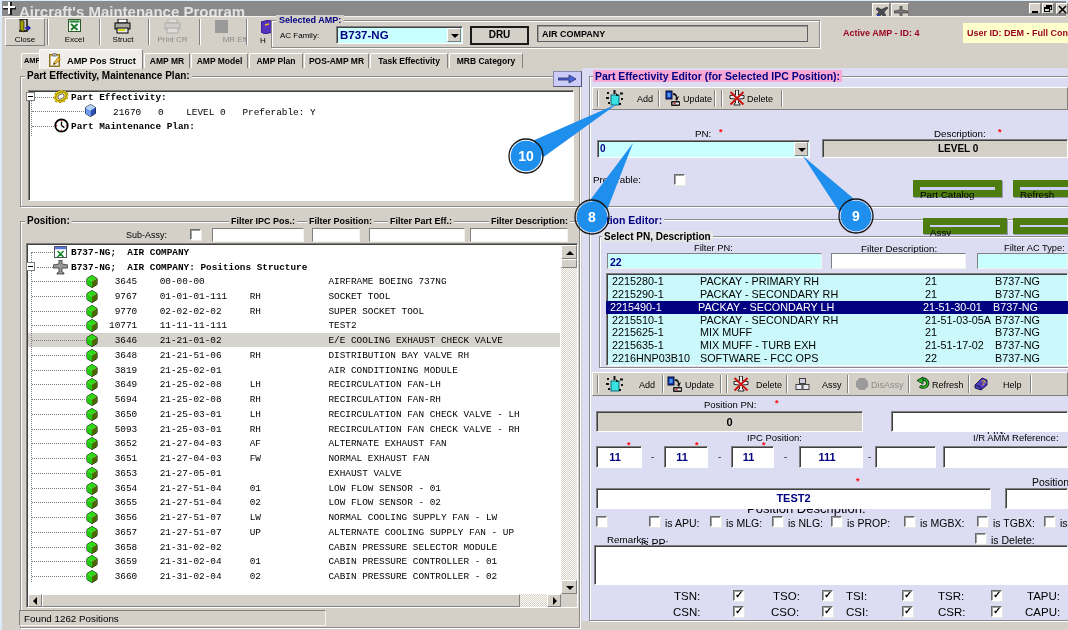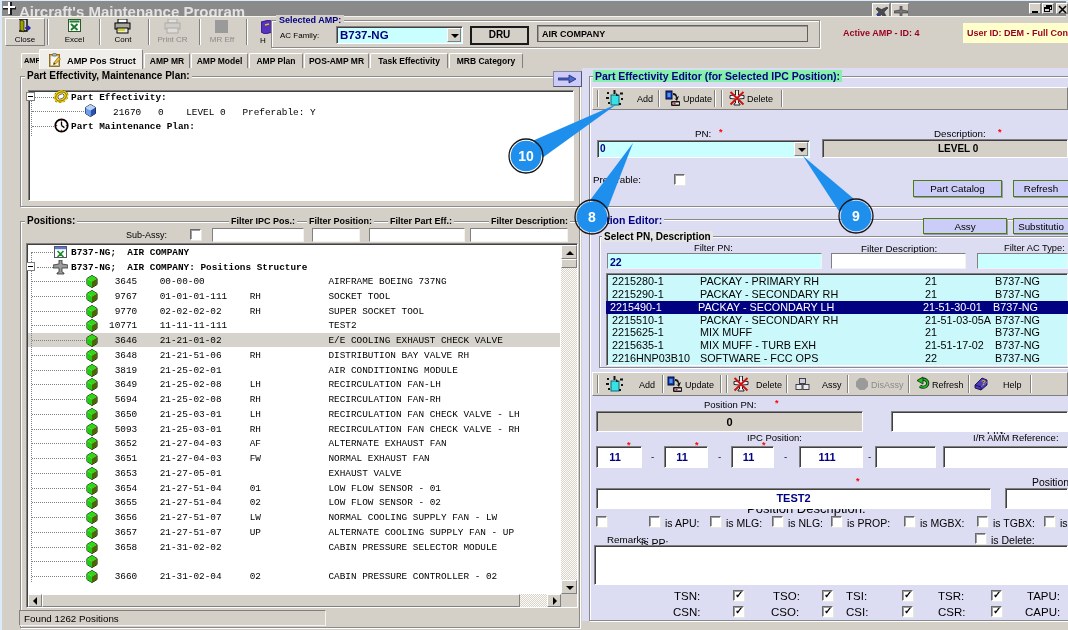--- a/index.html
+++ b/index.html
@@ -8,21 +8,21 @@
 .b { font-weight:bold; }
 .navy { color:#000080; }
 .dred { color:#99001e; }
 .mono { font-family:"Liberation Mono",monospace; }
 .etched { border:1px solid #8a8a8a; box-shadow:inset 1px 1px 0 #fff, 1px 1px 0 #fff; }
 .sunken { border-top:1px solid #808080; border-left:1px solid #808080; border-bottom:1px solid #fff; border-right:1px solid #fff; box-shadow:inset 1px 1px 0 #404040; }
 .sunkenl { border-top:1px solid #808080; border-left:1px solid #808080; border-bottom:1px solid #f4f2ee; border-right:1px solid #f4f2ee; }
 .raised { border-top:1px solid #fff; border-left:1px solid #fff; border-bottom:1px solid #808080; border-right:1px solid #808080; }
 .white { background:#fff; }
 .cyan { background:#c9ffff; }
-.lavbtn { background:#ccccf8; border:1px solid #4d7c0f; box-shadow:1px 1px 0 #9a9ab8; text-align:center; }
+.lavbtn { background:#ccccf8; border:7px solid #4d7c0f; box-shadow:1px 1px 0 #9a9ab8; text-align:left; }
 .cb { width:11px; height:11px; background:#fff; border-top:1px solid #6a6a6a; border-left:1px solid #6a6a6a; border-bottom:1px solid #fff; border-right:1px solid #fff; box-shadow:inset 1px 1px 0 #a0a0a0, 1px 1px 0 #e8e6e0; position:absolute; }
 .ck { position:absolute; left:1px; top:-2px; font-size:10px; font-weight:bold; color:#000; }
 .sep { position:absolute; width:2px; border-left:1px solid #808080; border-right:1px solid #fff; }
 .tbtxt { position:absolute; font-size:9px; }
 .gray { color:#8a8a8a; }
 .treerow { height:14.76px; line-height:14.76px; position:relative; white-space:pre; }
 .stub { position:absolute; border-top:1px dotted #808080; height:1px; }
 .pm { position:absolute; width:9px; height:9px; background:#fff; border:1px solid #808080; }
 .pm i { position:absolute; left:1px; top:3px; width:5px; height:1px; background:#000; }
 .filtlbl { font-size:9px; font-weight:bold; background:#d4d0c8; padding:0 2px; }
@@ -83,31 +83,31 @@
   <path d="M3 5 L9.5 11 M9.5 5 L3 11" stroke="#1a7a2a" stroke-width="1.8"></path>
 </svg>
 <div class="abs" style="left:51px;top:35px;width:47px;text-align:center;font-size:8px;">Excel</div>
 <div class="sep" style="left:99px;top:19px;height:26px;"></div>
 <svg class="abs" width="17" height="15" style="left:114px;top:19px;" viewBox="0 0 17 15">
   <rect x="4" y="0" width="9" height="4" fill="#fff" stroke="#000" stroke-width="1"></rect>
   <rect x="1" y="4" width="15" height="6" fill="#a8a8a0" stroke="#000" stroke-width="1"></rect>
   <rect x="3" y="9" width="11" height="5" fill="#e8e8e8" stroke="#000" stroke-width="1"></rect>
   <rect x="4" y="10" width="7" height="2" fill="#d8d800"></rect>
 </svg>
-<div class="abs" style="left:100px;top:35px;width:46px;text-align:center;font-size:8px;">Cont</div>
+<div class="abs" style="left:100px;top:35px;width:46px;text-align:center;font-size:8px;">Struct</div>
 <div class="sep" style="left:148px;top:19px;height:26px;"></div>
 <svg class="abs" width="17" height="15" style="left:164px;top:19px;opacity:.5;" viewBox="0 0 17 15">
   <rect x="4" y="0" width="9" height="4" fill="#eee" stroke="#888" stroke-width="1"></rect>
   <rect x="1" y="4" width="15" height="6" fill="#ccc" stroke="#888" stroke-width="1"></rect>
   <rect x="3" y="9" width="11" height="5" fill="#e8e8e8" stroke="#888" stroke-width="1"></rect>
 </svg>
 <div class="abs gray" style="left:146px;top:35px;width:53px;text-align:center;font-size:8px;">Print CR</div>
 <div class="sep" style="left:199px;top:19px;height:26px;"></div>
 <div class="abs" style="left:215px;top:20px;width:13px;height:13px;background:#9a9a9a;"></div>
-<div class="abs gray" style="left:197px;top:35px;width:50px;text-align:center;font-size:8px;">MR Eff</div>
+<div class="abs gray" style="left:197px;top:35px;width:50px;text-align:right;font-size:8px;">MR Eff</div>
 <div class="sep" style="left:246px;top:19px;height:26px;"></div>
 <svg class="abs" width="12" height="14" style="left:261px;top:20px;" viewBox="0 0 12 14">
   <path d="M0 2 L8 0 L12 2 L12 12 L4 14 L0 12 Z" fill="#5533bb" stroke="#220088" stroke-width="0.8"></path>
   <path d="M4 5 L8 4" stroke="#e8c020" stroke-width="1.5"></path>
 </svg>
 <div class="abs" style="left:260px;top:36px;font-size:8px;">H</div>
 
 <div class="abs etched" style="left:271px;top:20px;width:549px;height:28px;background:#d4d0c8;"></div>
 <div class="abs b navy" style="left:276px;top:15px;font-size:9px;background:#d4d0c8;padding:0 3px;">Selected AMP:</div>
 <div class="abs" style="left:280px;top:31px;font-size:8px;">AC Family:</div>
@@ -175,21 +175,21 @@
 <div class="abs mono" style="left:113px;top:107px;font-size:9.4px;white-space:pre;">21670   0    LEVEL 0   Preferable: Y</div>
 <div class="abs b mono" style="left:71px;top:121px;font-size:9.4px;white-space:pre;">Part Maintenance Plan:</div>
 
 <div class="abs" style="left:553px;top:71px;width:29px;height:16px;background:#ccccf8;border:1px solid #8888aa;border-bottom-color:#555577;border-right-color:#555577;">
   <svg width="19" height="10" style="position:absolute;left:4px;top:2px;" viewBox="0 0 19 10">
     <path d="M0 4 L11 4 L11 1 L18 5 L11 9 L11 6 L0 6 Z" fill="#4868d8" stroke="#2a2a66" stroke-width="0.8"></path>
   </svg>
 </div>
 
 <div class="abs etched" style="left:20px;top:221px;width:560px;height:407px;"></div>
-<div class="abs b" style="left:25px;top:215px;background:#d4d0c8;padding:0 2px;font-size:10px;">Positions:</div>
+<div class="abs b" style="left:25px;top:215px;background:#d4d0c8;padding:0 2px;font-size:10px;">Position:</div>
 <div class="abs filtlbl" style="left:229px;top:216px;">Filter IPC Pos.:</div>
 <div class="abs filtlbl" style="left:307px;top:216px;">Filter Position:</div>
 <div class="abs filtlbl" style="left:388px;top:216px;">Filter Part Eff.:</div>
 <div class="abs filtlbl" style="left:489px;top:216px;">Filter Description:</div>
 <div class="abs" style="left:126px;top:230px;font-size:9px;">Sub-Assy:</div>
 <div class="cb" style="left:190px;top:229px;"></div>
 <div class="abs sunkenl white" style="left:212px;top:228px;width:92px;height:14px;"></div>
 <div class="abs sunkenl white" style="left:312px;top:228px;width:48px;height:14px;"></div>
 <div class="abs sunkenl white" style="left:369px;top:228px;width:96px;height:14px;"></div>
 <div class="abs sunkenl white" style="left:470px;top:228px;width:98px;height:14px;"></div>
@@ -325,21 +325,21 @@
         <path d="M1 3.5 L6 0.5 L11 3.5 L11 9.5 L6 12.5 L1 9.5 Z" fill="none" stroke="#000" stroke-width="1"></path>
         <path d="M1 3.5 L6 6.5 L6 12.5 L1 9.5 Z" fill="#22cc11"></path>
         <path d="M1 3.5 L6 0.5 L11 3.5 L6 6.5 Z" fill="#2ed914"></path>
         <path d="M6 6.5 L11 3.5 L11 9.5 L6 12.5 Z" fill="#4a6a00"></path>
       </svg><span style="position:absolute;left:79px;top:1px;"> 3658    21-31-02-02                   CABIN PRESSURE SELECTOR MODULE</span></div>
 <div class="treerow"><div class="stub" style="left:2px;top:7px;width:53px;"></div><svg width="12" height="13" viewBox="0 0 12 13" style="position:absolute;left:56px;top:1px;">
         <path d="M1 3.5 L6 0.5 L11 3.5 L11 9.5 L6 12.5 L1 9.5 Z" fill="none" stroke="#000" stroke-width="1"></path>
         <path d="M1 3.5 L6 6.5 L6 12.5 L1 9.5 Z" fill="#22cc11"></path>
         <path d="M1 3.5 L6 0.5 L11 3.5 L6 6.5 Z" fill="#2ed914"></path>
         <path d="M6 6.5 L11 3.5 L11 9.5 L6 12.5 Z" fill="#4a6a00"></path>
-      </svg></div>
+      </svg><span style="position:absolute;left:79px;top:1px;"> 3659    21-31-02-04     01            CABIN PRESSURE CONTROLLER - 01</span></div>
 <div class="treerow"><div class="stub" style="left:2px;top:7px;width:53px;"></div><svg width="12" height="13" viewBox="0 0 12 13" style="position:absolute;left:56px;top:1px;">
         <path d="M1 3.5 L6 0.5 L11 3.5 L11 9.5 L6 12.5 L1 9.5 Z" fill="none" stroke="#000" stroke-width="1"></path>
         <path d="M1 3.5 L6 6.5 L6 12.5 L1 9.5 Z" fill="#22cc11"></path>
         <path d="M1 3.5 L6 0.5 L11 3.5 L6 6.5 Z" fill="#2ed914"></path>
         <path d="M6 6.5 L11 3.5 L11 9.5 L6 12.5 Z" fill="#4a6a00"></path>
       </svg><span style="position:absolute;left:79px;top:1px;"> 3660    21-31-02-04     02            CABIN PRESSURE CONTROLLER - 02</span></div>
 </div>
 
 <div class="abs" style="left:561px;top:245px;width:16px;height:349px;background:#fcfbf8;background-image:linear-gradient(45deg,#d8d4cc 25%,transparent 25%,transparent 75%,#d8d4cc 75%),linear-gradient(45deg,#d8d4cc 25%,transparent 25%,transparent 75%,#d8d4cc 75%);background-size:2px 2px;background-position:0 0,1px 1px;"></div>
 <div class="abs raised" style="left:561px;top:245px;width:16px;height:14px;background:#d4d0c8;">
@@ -358,21 +358,21 @@
 <div class="abs raised" style="left:547px;top:594px;width:14px;height:13px;background:#d4d0c8;">
   <div class="abs" style="left:5px;top:2px;border-top:4px solid transparent;border-bottom:4px solid transparent;border-left:4px solid #000;"></div>
 </div>
 <div class="abs" style="left:561px;top:594px;width:16px;height:13px;background:#d4d0c8;"></div>
 
 <div class="abs sunkenl" style="left:19px;top:610px;width:307px;height:16px;background:#d4d0c8;"></div>
 <div class="abs" style="left:24px;top:613px;">Found 1262 Positions</div>
 
 <div class="abs" style="left:582px;top:68px;width:486px;height:553px;background:#dcdcf2;"></div>
 <div class="abs etched" style="left:589px;top:76px;width:479px;height:131px;border-right:none;"></div>
-<div class="abs b navy" style="left:593px;top:70px;background:#86efac;padding:0 2px;font-size:10.5px;">Part Effectivity Editor (for Selected IPC Position):</div>
+<div class="abs b navy" style="left:593px;top:70px;background:#f9a8d4;padding:0 2px;font-size:10.5px;">Part Effectivity Editor (for Selected IPC Position):</div>
 
 <div class="abs raised" style="left:592px;top:87px;width:476px;height:23px;background:#d4d0c8;"></div>
 <div class="sep" style="left:597px;top:90px;height:17px;"></div>
 <svg class="abs" width="18" height="16" style="left:605px;top:90px;" viewBox="0 0 18 16">
   <rect x="6" y="5" width="8" height="10" fill="#38e2e2" stroke="#0a6a7a" stroke-width="1"></rect>
   <path d="M11 3 L14 6 L11 6 Z" fill="#1a1a1a"></path>
   <g fill="#111">
     <rect x="8.5" y="0" width="2" height="4"></rect>
       <rect x="2" y="2" width="2" height="2"></rect>
     <rect x="1" y="7" width="3" height="2"></rect>

